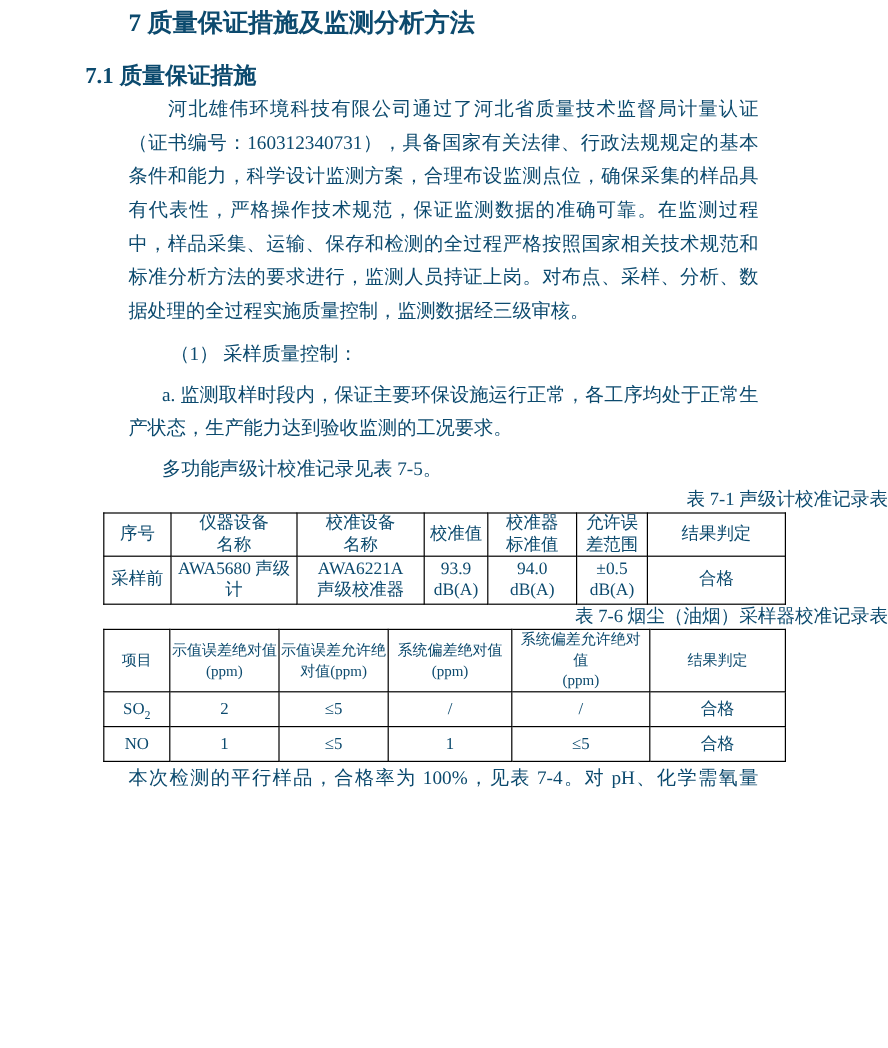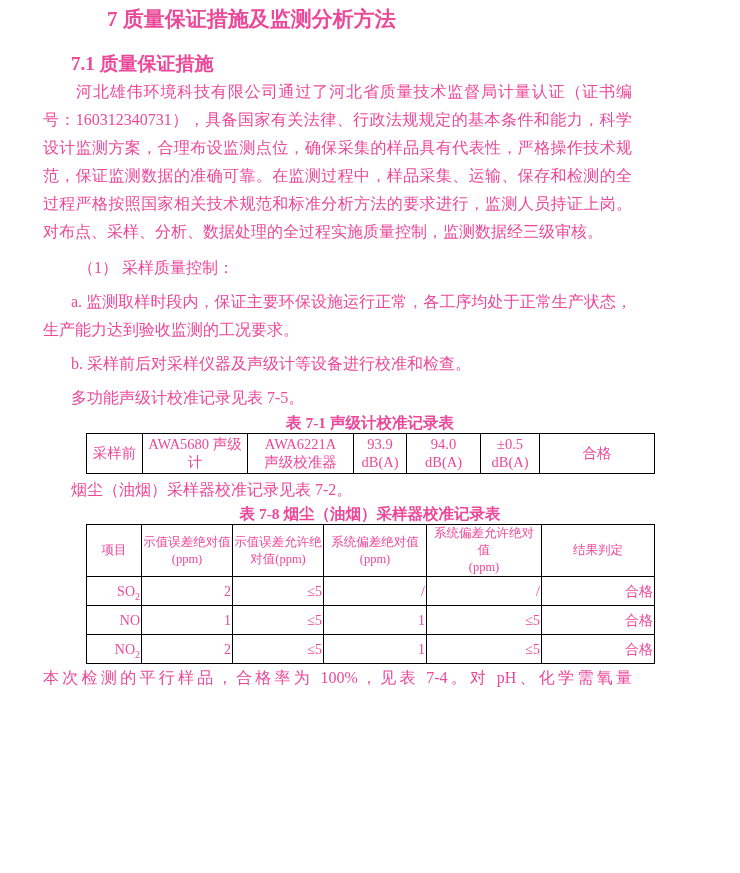--- a/index.html
+++ b/index.html
@@ -1,100 +1,111 @@
 <!DOCTYPE html>
 <html><head>
 <meta charset="utf-8">
 <style>
   * { margin:0; padding:0; box-sizing:border-box; }
   html,body { background:#ffffff; }
   .page {
     position:relative; width:740px; height:873px; background:#ffffff;
-    color:#ec4899; overflow:hidden;
+    color:#0c4a6e; overflow:hidden;
     font-family:"Liberation Serif","DejaVu Serif",serif;
   }
   .h1 { padding-top:6px; margin-left:107px; font-size:21px; line-height:26px; font-weight:bold; }
   .h2 { margin-top:20px; margin-left:71px; font-size:19px; line-height:24px; font-weight:bold; }
   .body {
-    margin-left:43px; margin-right:108px;
+    margin-left:107px; margin-right:108px;
     font-size:16px; line-height:28px;
     text-align:justify; text-justify:inter-ideograph;
   }
   .ind2  { text-indent:33px; }  
   .indp  { text-indent:35px; }  
   .indp2 { text-indent:23px; }  
   .inda  { text-indent:28px; }  
   .indb  { text-indent:11px; }  
   .bold  { font-weight:normal; }
   .mt8 { margin-top:8px; } .mt6 { margin-top:6px; }
   .mt4 { margin-top:4px; } .mt2 { margin-top:2px; } .mt1 { margin-top:1px; }
-  .caption { text-align:center; font-weight:bold; font-size:15.5px; line-height:20px; }
+  .caption { text-align:right; font-weight:normal; font-size:15.5px; line-height:20px; }
   .jlast { text-align-last:justify; }
 
   table.t { border-collapse:collapse; table-layout:fixed; margin-left:86px; width:568px; }
   .t th, .t td {
     border:1px solid #000; text-align:center; vertical-align:middle;
     font-weight:normal; white-space:pre-line; padding:0 1px; overflow:hidden;
   }
   .t1 th, .t1 td { font-size:14.5px; line-height:17.5px; }
   .t1 tr.hrow { height:35px; }
   .t1 tr.drow { height:40px;margin-top:21px; }
   .t2 th { font-size:12.5px; line-height:17px; }
-  .t2 td { font-size:14px;  line-height:17px;text-align:right; }
+  .t2 td { font-size:14px;  line-height:17px; }
   .t2 tr.hrow { height:43px; }
   .t2 tr.drow { height:29px; }
   sub { font-size:10px; line-height:0; }
 </style>
 </head>
 <body>
 
 <div class="page">
 
   <div class="h1">7 质量保证措施及监测分析方法</div>
   <div class="h2">7.1 质量保证措施</div>
 
   <p class="body ind2 mt2">河北雄伟环境科技有限公司通过了河北省质量技术监督局计量认证（证书编号：160312340731），具备国家有关法律、行政法规规定的基本条件和能力，科学设计监测方案，合理布设监测点位，确保采集的样品具有代表性，严格操作技术规范，保证监测数据的准确可靠。在监测过程中，样品采集、运输、保存和检测的全过程严格按照国家相关技术规范和标准分析方法的要求进行，监测人员持证上岗。对布点、采样、分析、数据处理的全过程实施质量控制，监测数据经三级审核。</p>
 
   <p class="body indp bold mt8">（1） 采样质量控制：</p>
   <p class="body inda mt6">a. 监测取样时段内，保证主要环保设施运行正常，各工序均处于正常生产状态，生产能力达到验收监测的工况要求。</p>
-  <p class="body inda mt6">b. 采样前后对采样仪器及声级计等设备进行校准和检查。</p>
   <p class="body inda mt6">多功能声级计校准记录见表 7-5。</p>
 
   <div class="caption mt1">表 7-1 声级计校准记录表</div>
 
   <table class="t t1">
     <colgroup>
       <col style="width:56px">
         <col style="width:105px">
         <col style="width:106px">
       <col style="width:53px">
         <col style="width:74px">
         <col style="width:59px">
         <col style="width:115px">
     </colgroup>
     <tbody>
+        <tr class="hrow">
+      <th>序号</th>
+      <th>仪器设备
+名称</th>
+      <th>校准设备
+名称</th>
+      <th>校准值</th>
+      <th>校准器
+标准值</th>
+      <th>允许误
+差范围</th>
+      <th>结果判定</th>
+    </tr>
     <tr class="drow">
       <td>采样前</td>
       <td>AWA5680 声级计</td>
       <td>AWA6221A
 声级校准器</td>
       <td>93.9
 dB(A)</td>
       <td>94.0
 dB(A)</td>
       <td>±0.5
 dB(A)</td>
       <td>合格</td>
     </tr>
   </tbody>
     </table>
 
-  <p class="body inda mt2">烟尘（油烟）采样器校准记录见表 7-2。</p>
 
-  <div class="caption">表 7-8 烟尘（油烟）采样器校准记录表</div>
+  <div class="caption">表 7-6 烟尘（油烟）采样器校准记录表</div>
 
   <table class="t t2">
     <colgroup>
       <col style="width:55px">
         <col style="width:91px">
         <col style="width:91px">
       <col style="width:103px">
         <col style="width:115px">
         <col style="width:113px">
     </colgroup>
@@ -120,26 +131,18 @@
       <td>合格</td>
     </tr>
     <tr class="drow">
       <td><span>NO</span><sub></sub></td>
       <td>1</td>
       <td>≤5</td>
       <td>1</td>
       <td>≤5</td>
       <td>合格</td>
     </tr>
-    <tr class="drow">
-      <td><span>NO</span><sub>2</sub></td>
-      <td>2</td>
-      <td>≤5</td>
-      <td>1</td>
-      <td>≤5</td>
-      <td>合格</td>
-    </tr>
   </tbody>
     </table>
 
   <p class="body jlast">本次检测的平行样品，合格率为 100%，见表 7-4。对 pH、化学需氧量</p>
 
 </div>
 
 </body></html>

